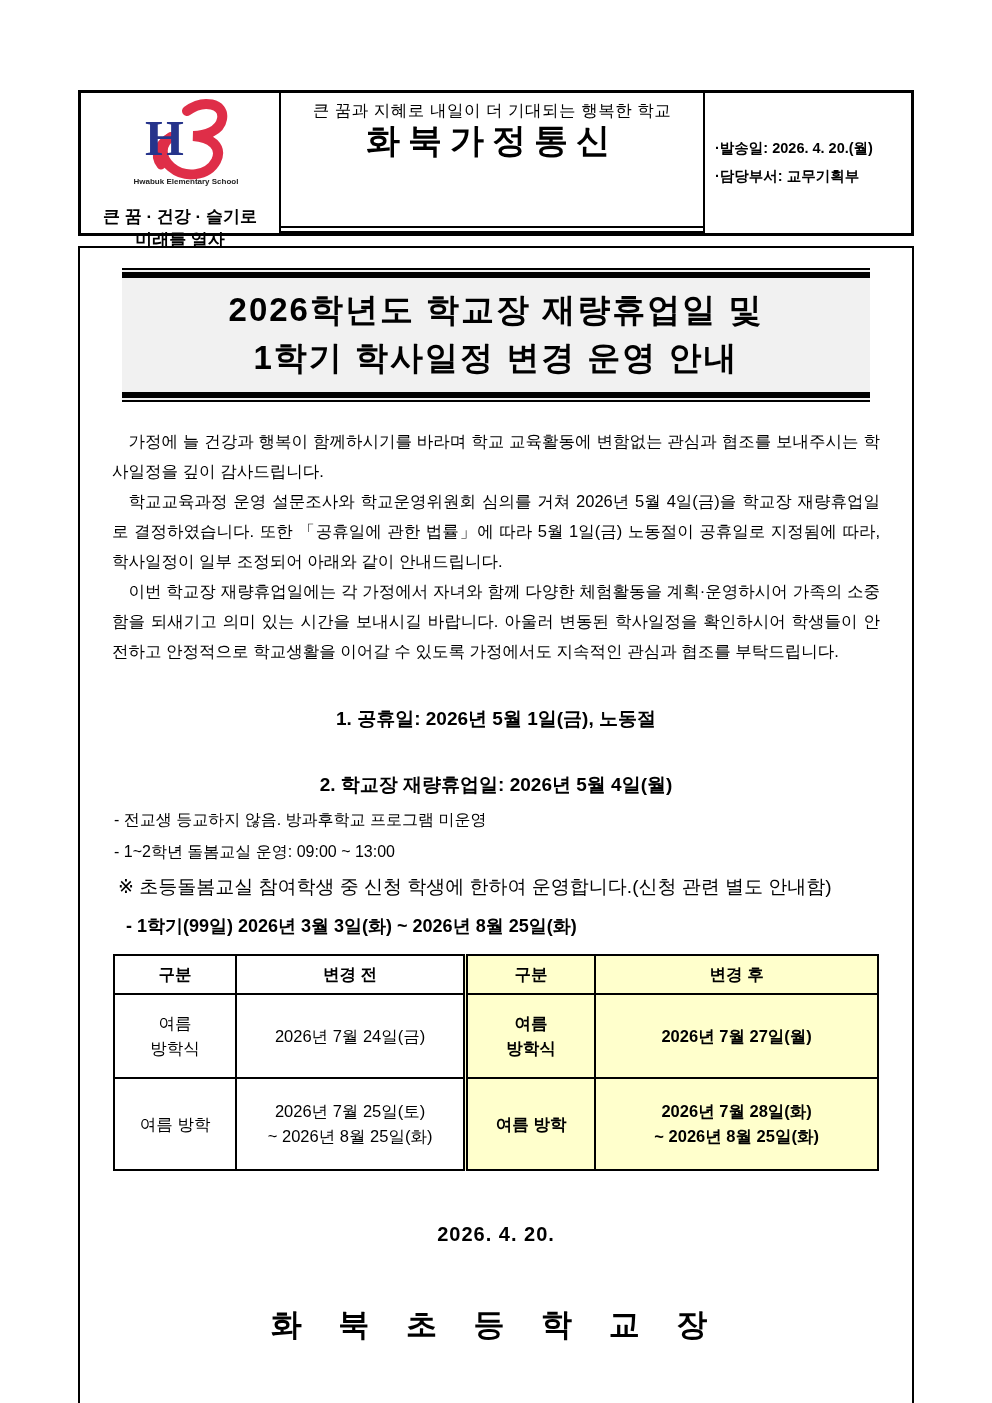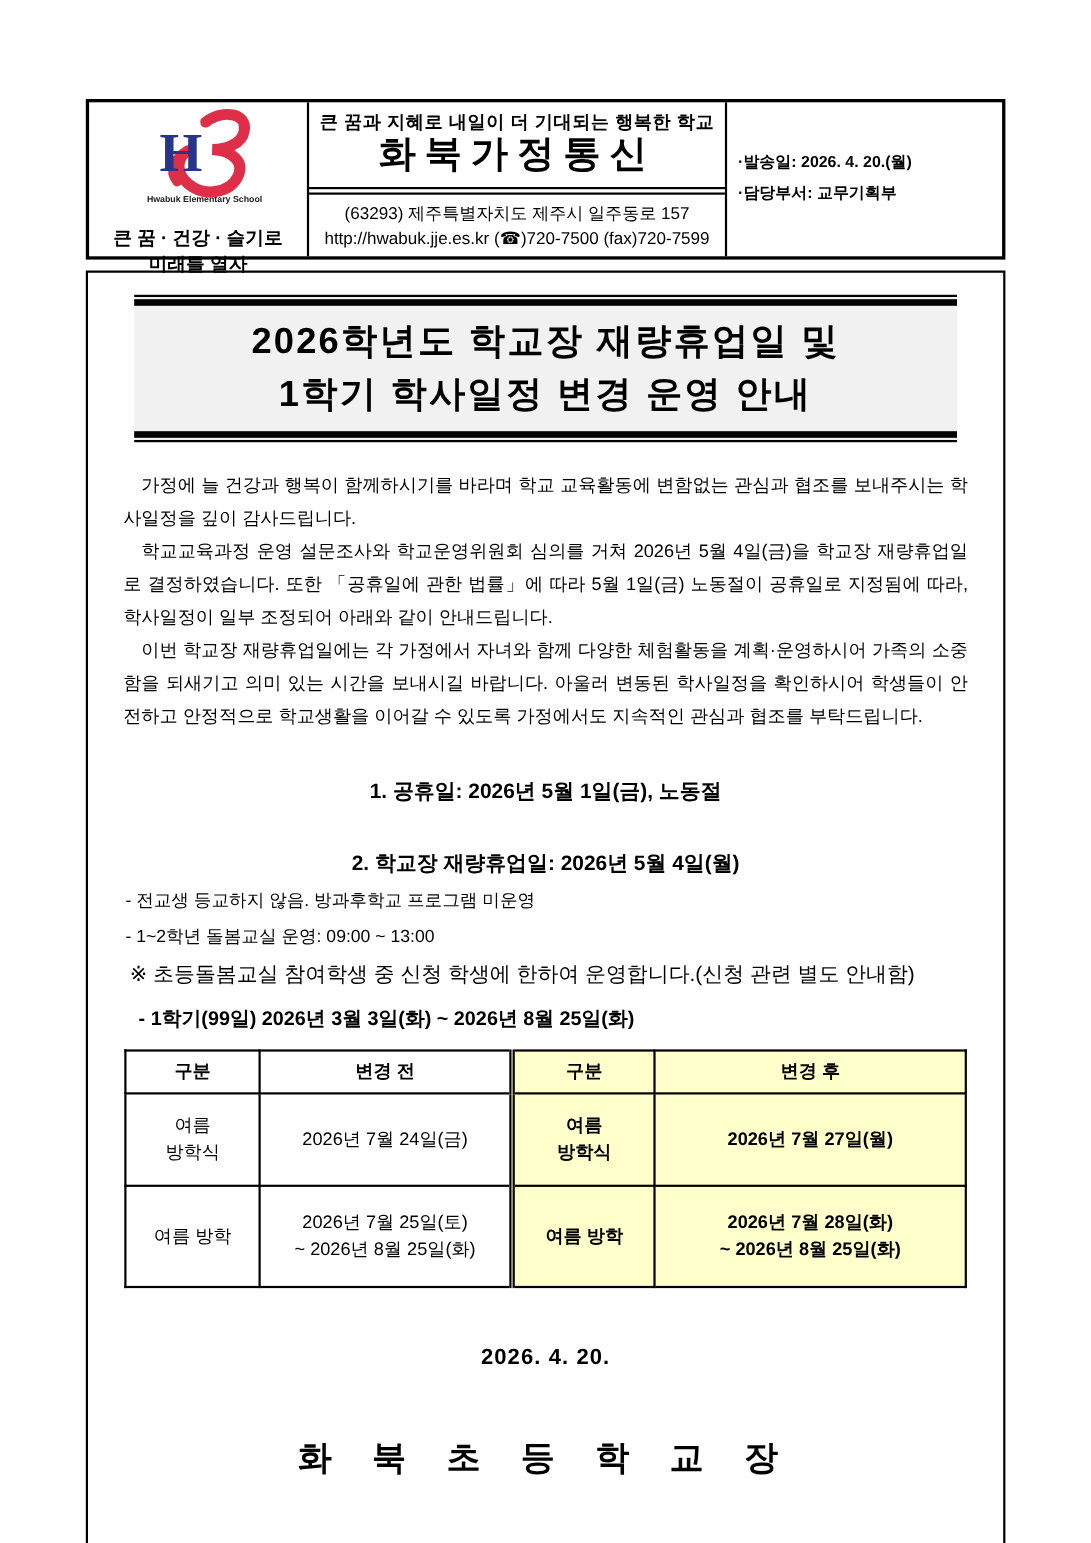--- a/index.html
+++ b/index.html
@@ -36,28 +36,28 @@
     flex: 1;
     text-align: center;
     border-bottom: 2px solid #000;
     position: relative;
     padding-top: 5px;
   }
   .mast-center-top::after {
     content: ""; position: absolute; left: 0; right: 0; bottom: 3px;
     border-bottom: 2px solid #000;
   }
-  .motto { font-weight: bold; font-size: 16.5px; letter-spacing: 0.5px; padding-top: 2px; }
+  .motto { font-weight: normal; font-size: 16.5px; letter-spacing: 0.5px; padding-top: 2px; }
   .mast-title { font-weight: bold; font-size: 34px; letter-spacing: 8px; line-height: 1.05; margin-top: 1px; }
   .mast-center-bottom {
     text-align: center; font-size: 15.5px; line-height: 1.5;
     padding: 6px 0 4px 0;
   }
   .mast-right {
-    width: 252px;
+    width: 208px;
     border-left: 2px solid #000;
     display: flex; flex-direction: column; justify-content: center;
     padding-left: 10px;
     font-weight: bold; font-size: 14.5px; line-height: 1.9;
   }
 
   
   .mainbox {
     border: 2px solid #000;
     border-bottom-width: 3px;
@@ -131,24 +131,20 @@
       <div class="slogan">
         <div>큰 꿈 · 건강 · 슬기로</div>
         <div>미래를 열자</div>
       </div>
     </div>
 
     <div class="mast-center">
       <div class="mast-center-top">
         <div class="motto">큰 꿈과 지혜로 내일이 더 기대되는 행복한 학교</div>
         <div class="mast-title">화북가정통신</div>
-      </div>
-      <div class="mast-center-bottom">
-        <div>(63293) 제주특별자치도 제주시 일주동로 157</div>
-        <div>http://hwabuk.jje.es.kr (☎)720-7500 (fax)720-7599</div>
       </div>
     </div>
 
     <div class="mast-right">
       <div>·발송일: 2026. 4. 20.(월)</div>
       <div>·담당부서: 교무기획부</div>
     </div>
   </div>
 
   <div class="mainbox">

